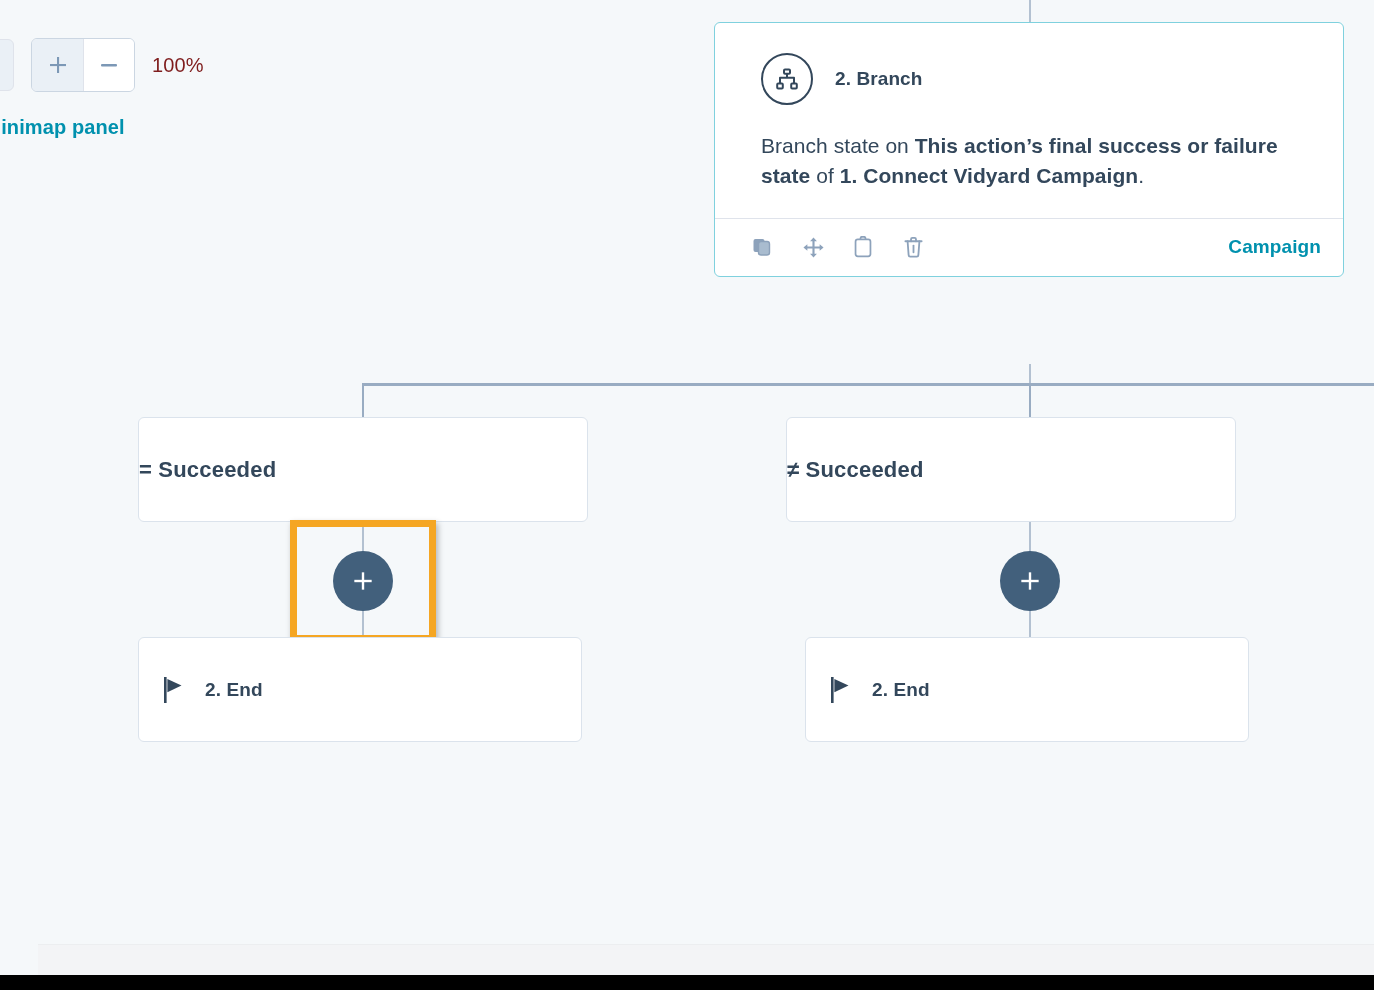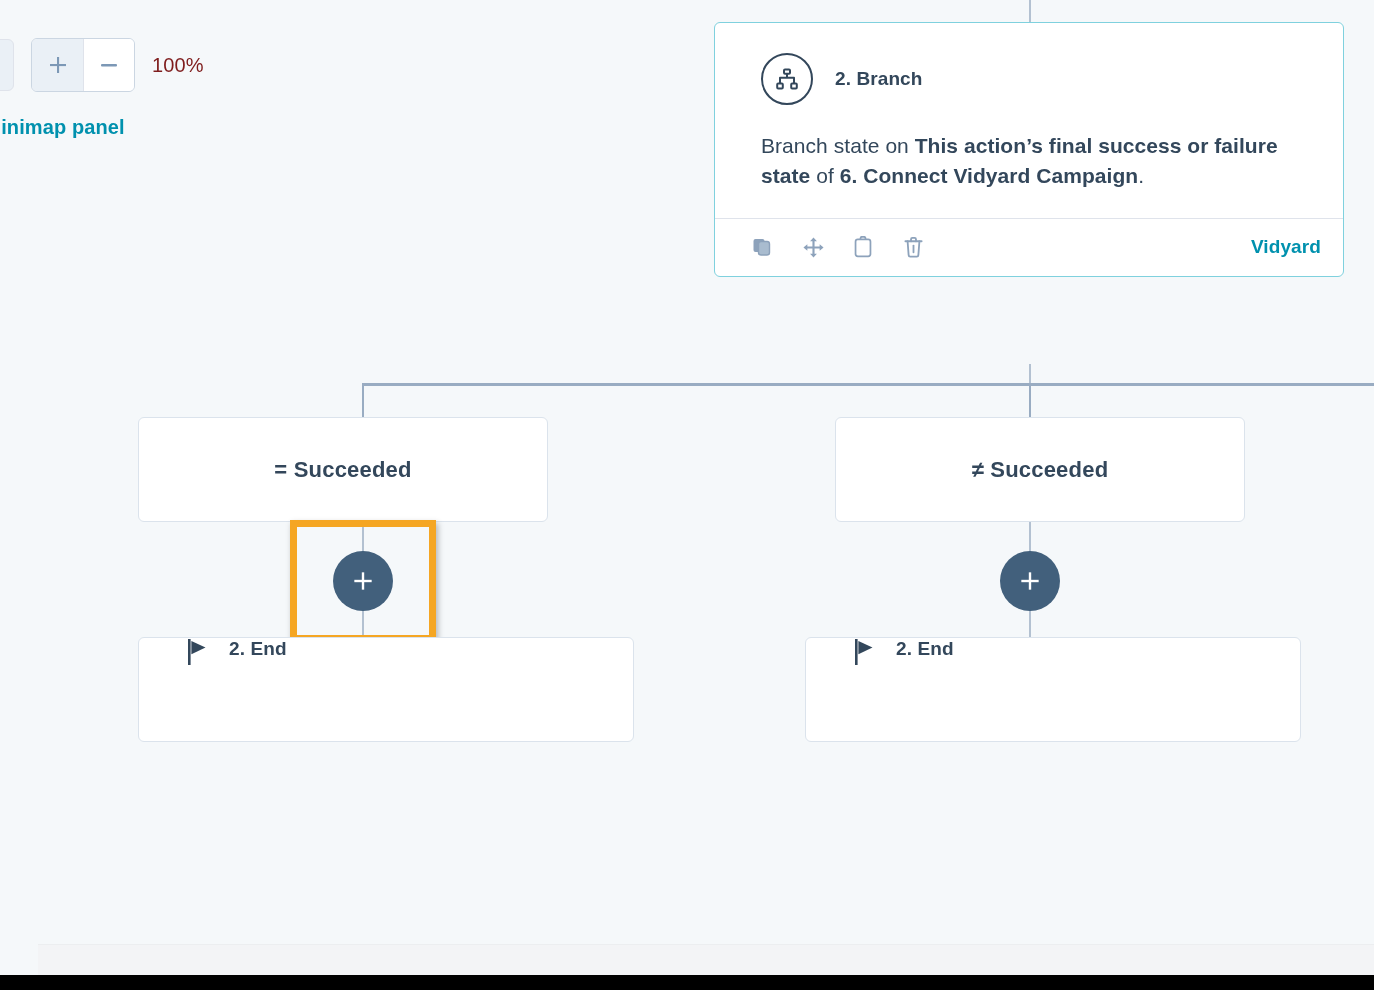--- a/index.html
+++ b/index.html
@@ -185,37 +185,38 @@
 
   
   .node-box {
     position: absolute;
     background: #ffffff;
     border: 1px solid #dbe3ec;
     border-radius: 6px;
     box-sizing: border-box;
   }
   .cond-box {
-    width: 410px;
+    width: 450px;
     height: 105px;
     display: flex;
     align-items: center;
-    justify-content: center;
+    justify-content: flex-start;
   }
   .cond-label {
     font-size: 22px;
     font-weight: bold;
     color: #33475b;
     letter-spacing: .2px;
   }
   .end-box {
-    width: 496px;
+    width: 444px;
     height: 105px;
     display: flex;
-    padding-left: 48px;
+    align-items: center;
+    padding-left: 24px;
     gap: 20px;
     box-sizing: border-box;
   }
   .end-label {
     font-size: 19px;
     font-weight: bold;
     color: #33475b;
     letter-spacing: .1px;
   }
 
@@ -295,21 +296,21 @@
             <rect x="10" y="3.5" width="6" height="4.2" rx="1"></rect>
             <rect x="3.2" y="17.5" width="5.6" height="5" rx="1"></rect>
             <rect x="17.2" y="17.5" width="5.6" height="5" rx="1"></rect>
             <path d="M13 7.7 v4.1"></path>
             <path d="M6 17.5 v-5.7 h14 v5.7"></path>
           </svg>
         </div>
         <div class="branch-title">2. Branch</div>
       </div>
       <div class="branch-desc">
-        <span>Branch state on </span><b>This action’s final success or failure state</b><span> of </span><b>6. Connect Vidyard Campaign</b><span>.</span>
+        <span>Branch state on </span><b>This action’s final success or failure state</b><span> of </span><b>1. Connect Vidyard Campaign</b><span>.</span>
       </div>
     </div>
     <div class="branch-footer">
       <div class="footer-icons">
         <span>
           <svg width="22" height="22" viewBox="0 0 22 22">
             <rect x="1.5" y="3" width="11" height="13" rx="2" fill="#8da2bb"></rect>
             <rect x="6.5" y="5.5" width="11" height="13.5" rx="2.5" fill="#a9bccf" stroke="#8da2bb" stroke-width="1.4"></rect>
           </svg>
         </span>
@@ -326,21 +327,21 @@
         </span>
         <span>
           <svg width="21" height="22" viewBox="0 0 22 23" fill="none" stroke="#8da2bb" stroke-width="1.9" stroke-linecap="round" stroke-linejoin="round">
             <path d="M2.5 5.5 H19.5"></path>
             <path d="M8.4 5.5 V3.4 a1.4 1.4 0 0 1 1.4 -1.4 h2.4 a1.4 1.4 0 0 1 1.4 1.4 V5.5"></path>
             <path d="M4.8 5.5 L5.9 20 a1.6 1.6 0 0 0 1.6 1.5 h7 a1.6 1.6 0 0 0 1.6 -1.5 L17.2 5.5"></path>
             <path d="M11 10 V17"></path>
           </svg>
         </span>
       </div>
-      <div class="details-link">Vidyard</div>
+      <div class="details-link">Campaign</div>
     </div>
   </div>
 
   <div class="node-box cond-box" style="left:138px; top:417px;">
     <span class="cond-label">= Succeeded</span>
   </div>
 
   <div class="plus-btn" style="left:333px; top:551px;">
     <svg width="26" height="26" viewBox="0 0 24 24">
       <rect x="10.9" y="4" width="2.2" height="16" fill="#ffffff"></rect>
@@ -350,21 +351,21 @@
   <div class="plus-highlight"></div>
 
   <div class="node-box end-box" style="left:138px; top:637px;">
     <svg width="22" height="28" viewBox="0 0 22 28">
       <rect x="1" y="1" width="2.6" height="26" fill="#33475b"></rect>
       <path d="M4.4 3 L18.5 9.6 L4.4 16.2 Z" fill="#33475b"></path>
     </svg>
     <span class="end-label">2. End</span>
   </div>
 
-  <div class="node-box cond-box" style="left:835px; top:417px;">
+  <div class="node-box cond-box" style="left:786px; top:417px;">
     <span class="cond-label">≠ Succeeded</span>
   </div>
 
   <div class="plus-btn" style="left:1000px; top:551px;">
     <svg width="26" height="26" viewBox="0 0 24 24">
       <rect x="10.9" y="4" width="2.2" height="16" fill="#ffffff"></rect>
       <rect x="4" y="10.9" width="16" height="2.2" fill="#ffffff"></rect>
     </svg>
   </div>
 

